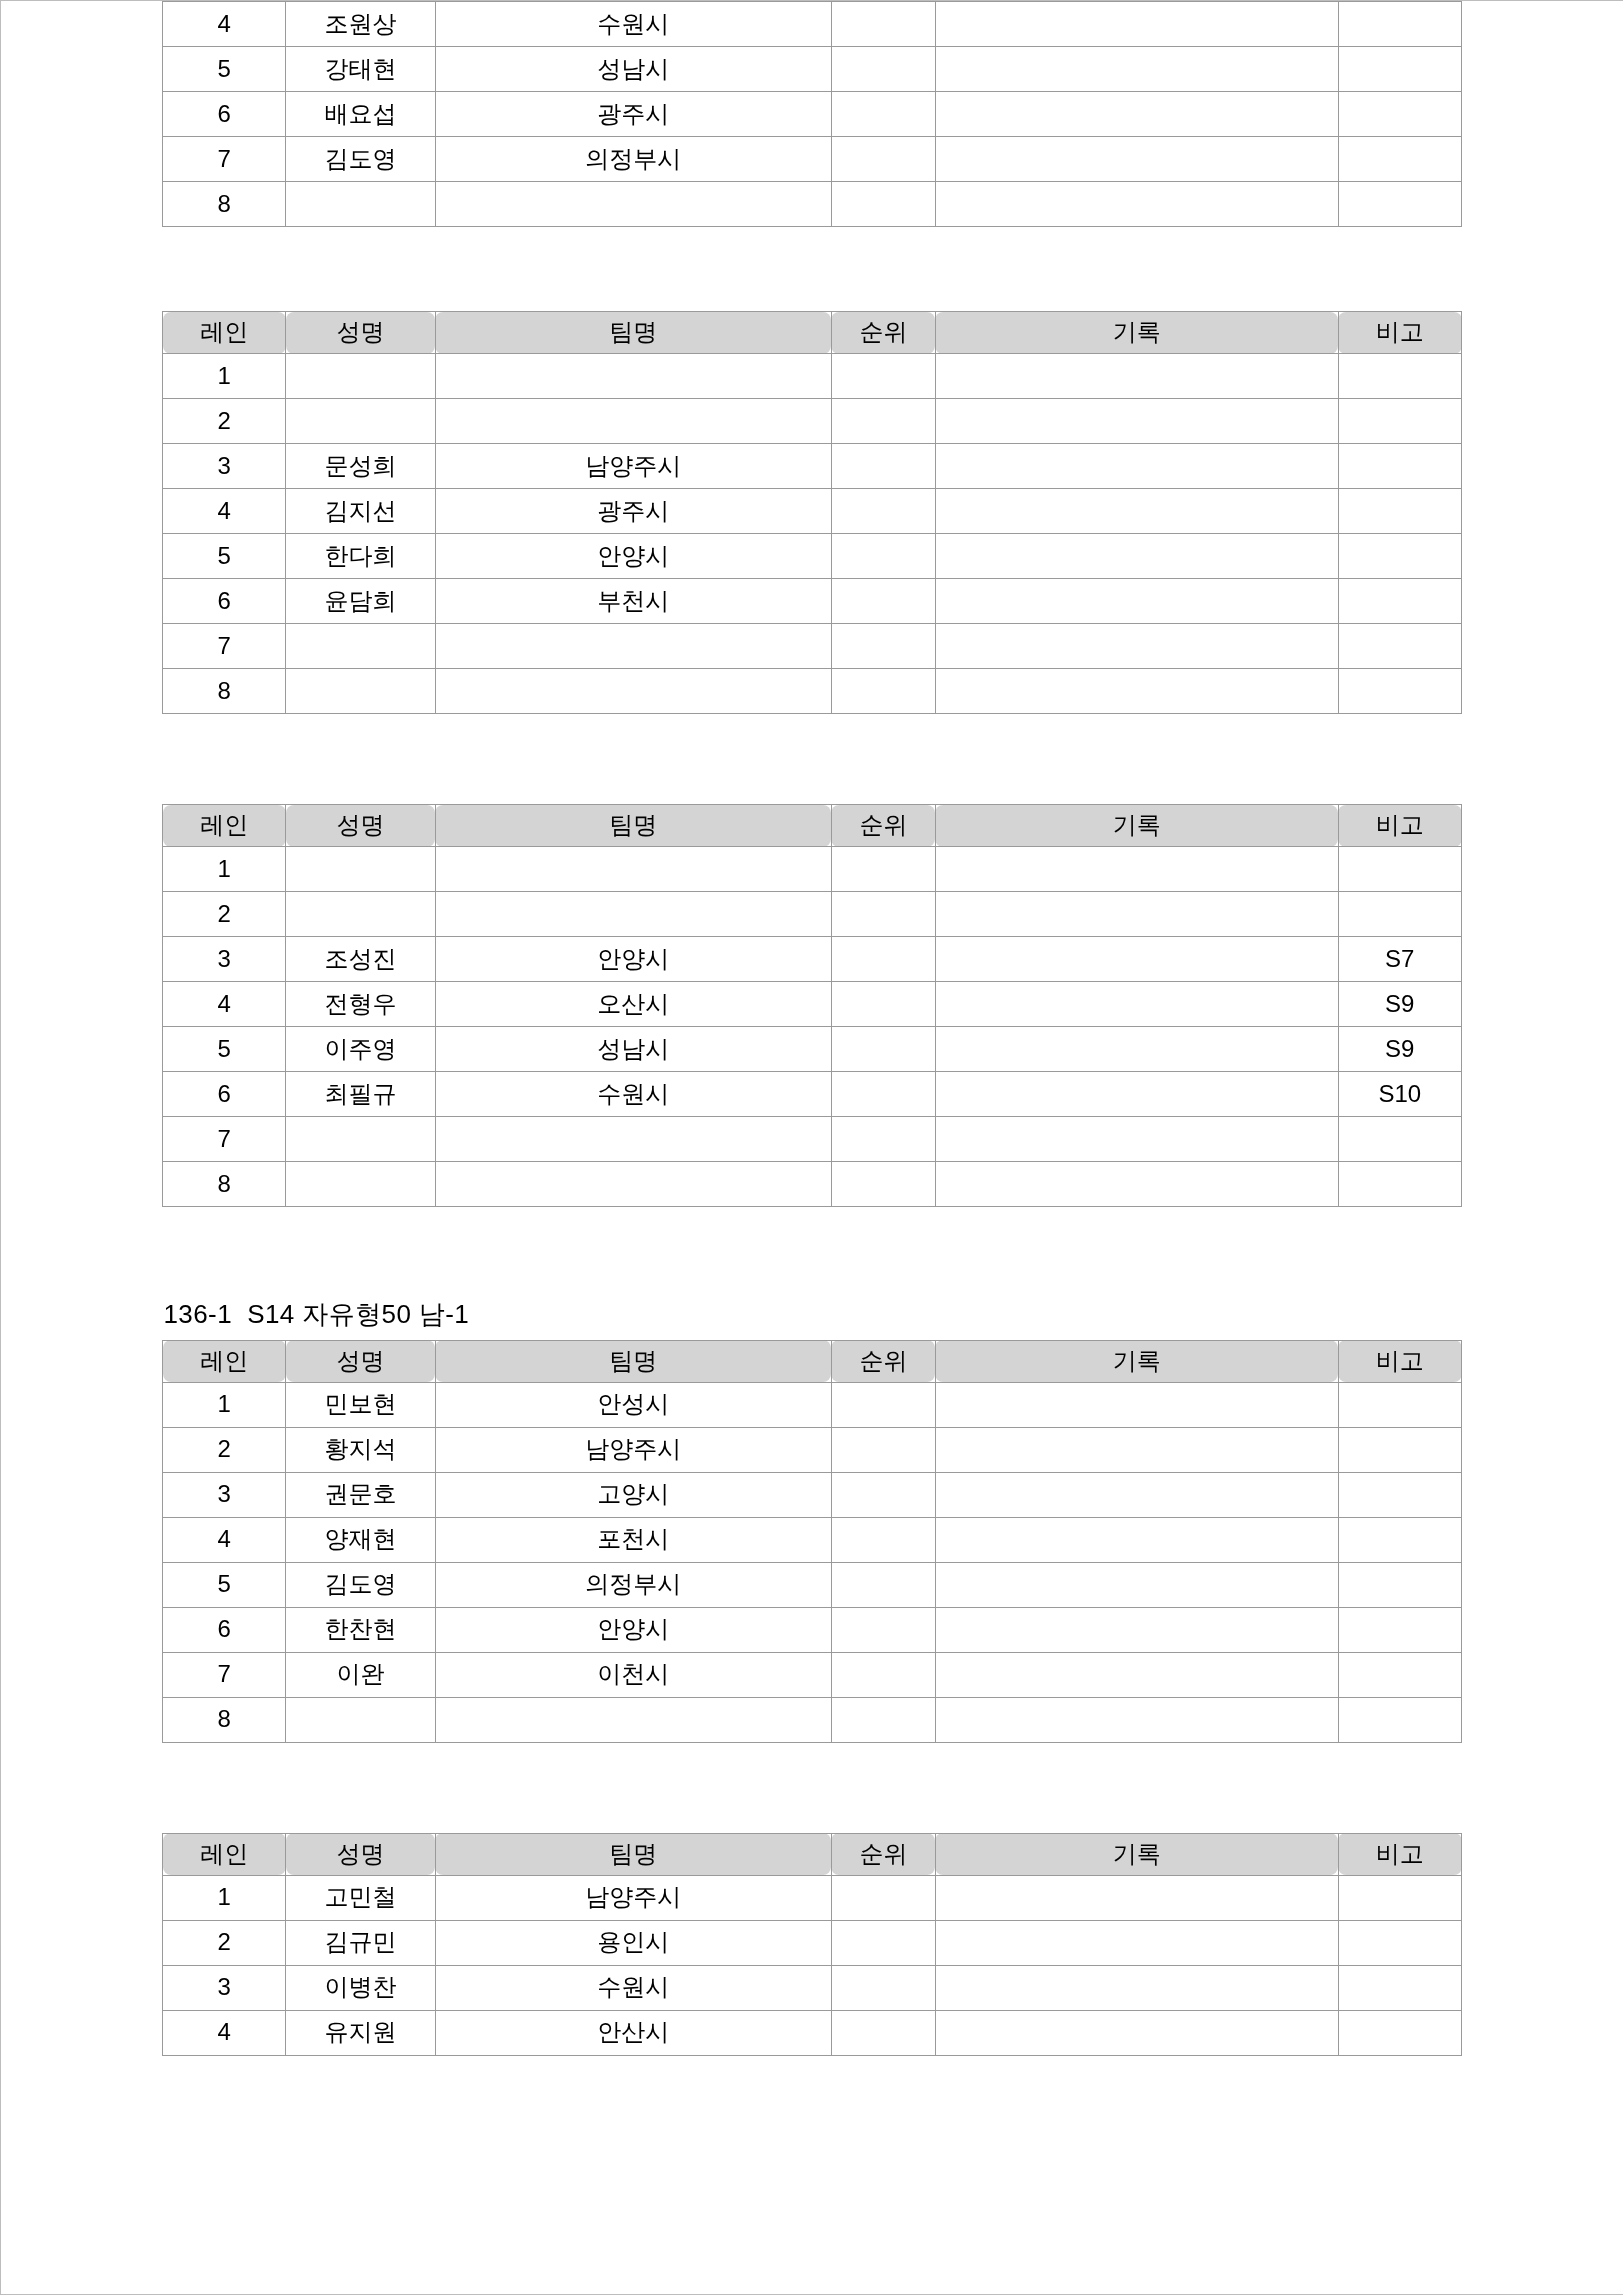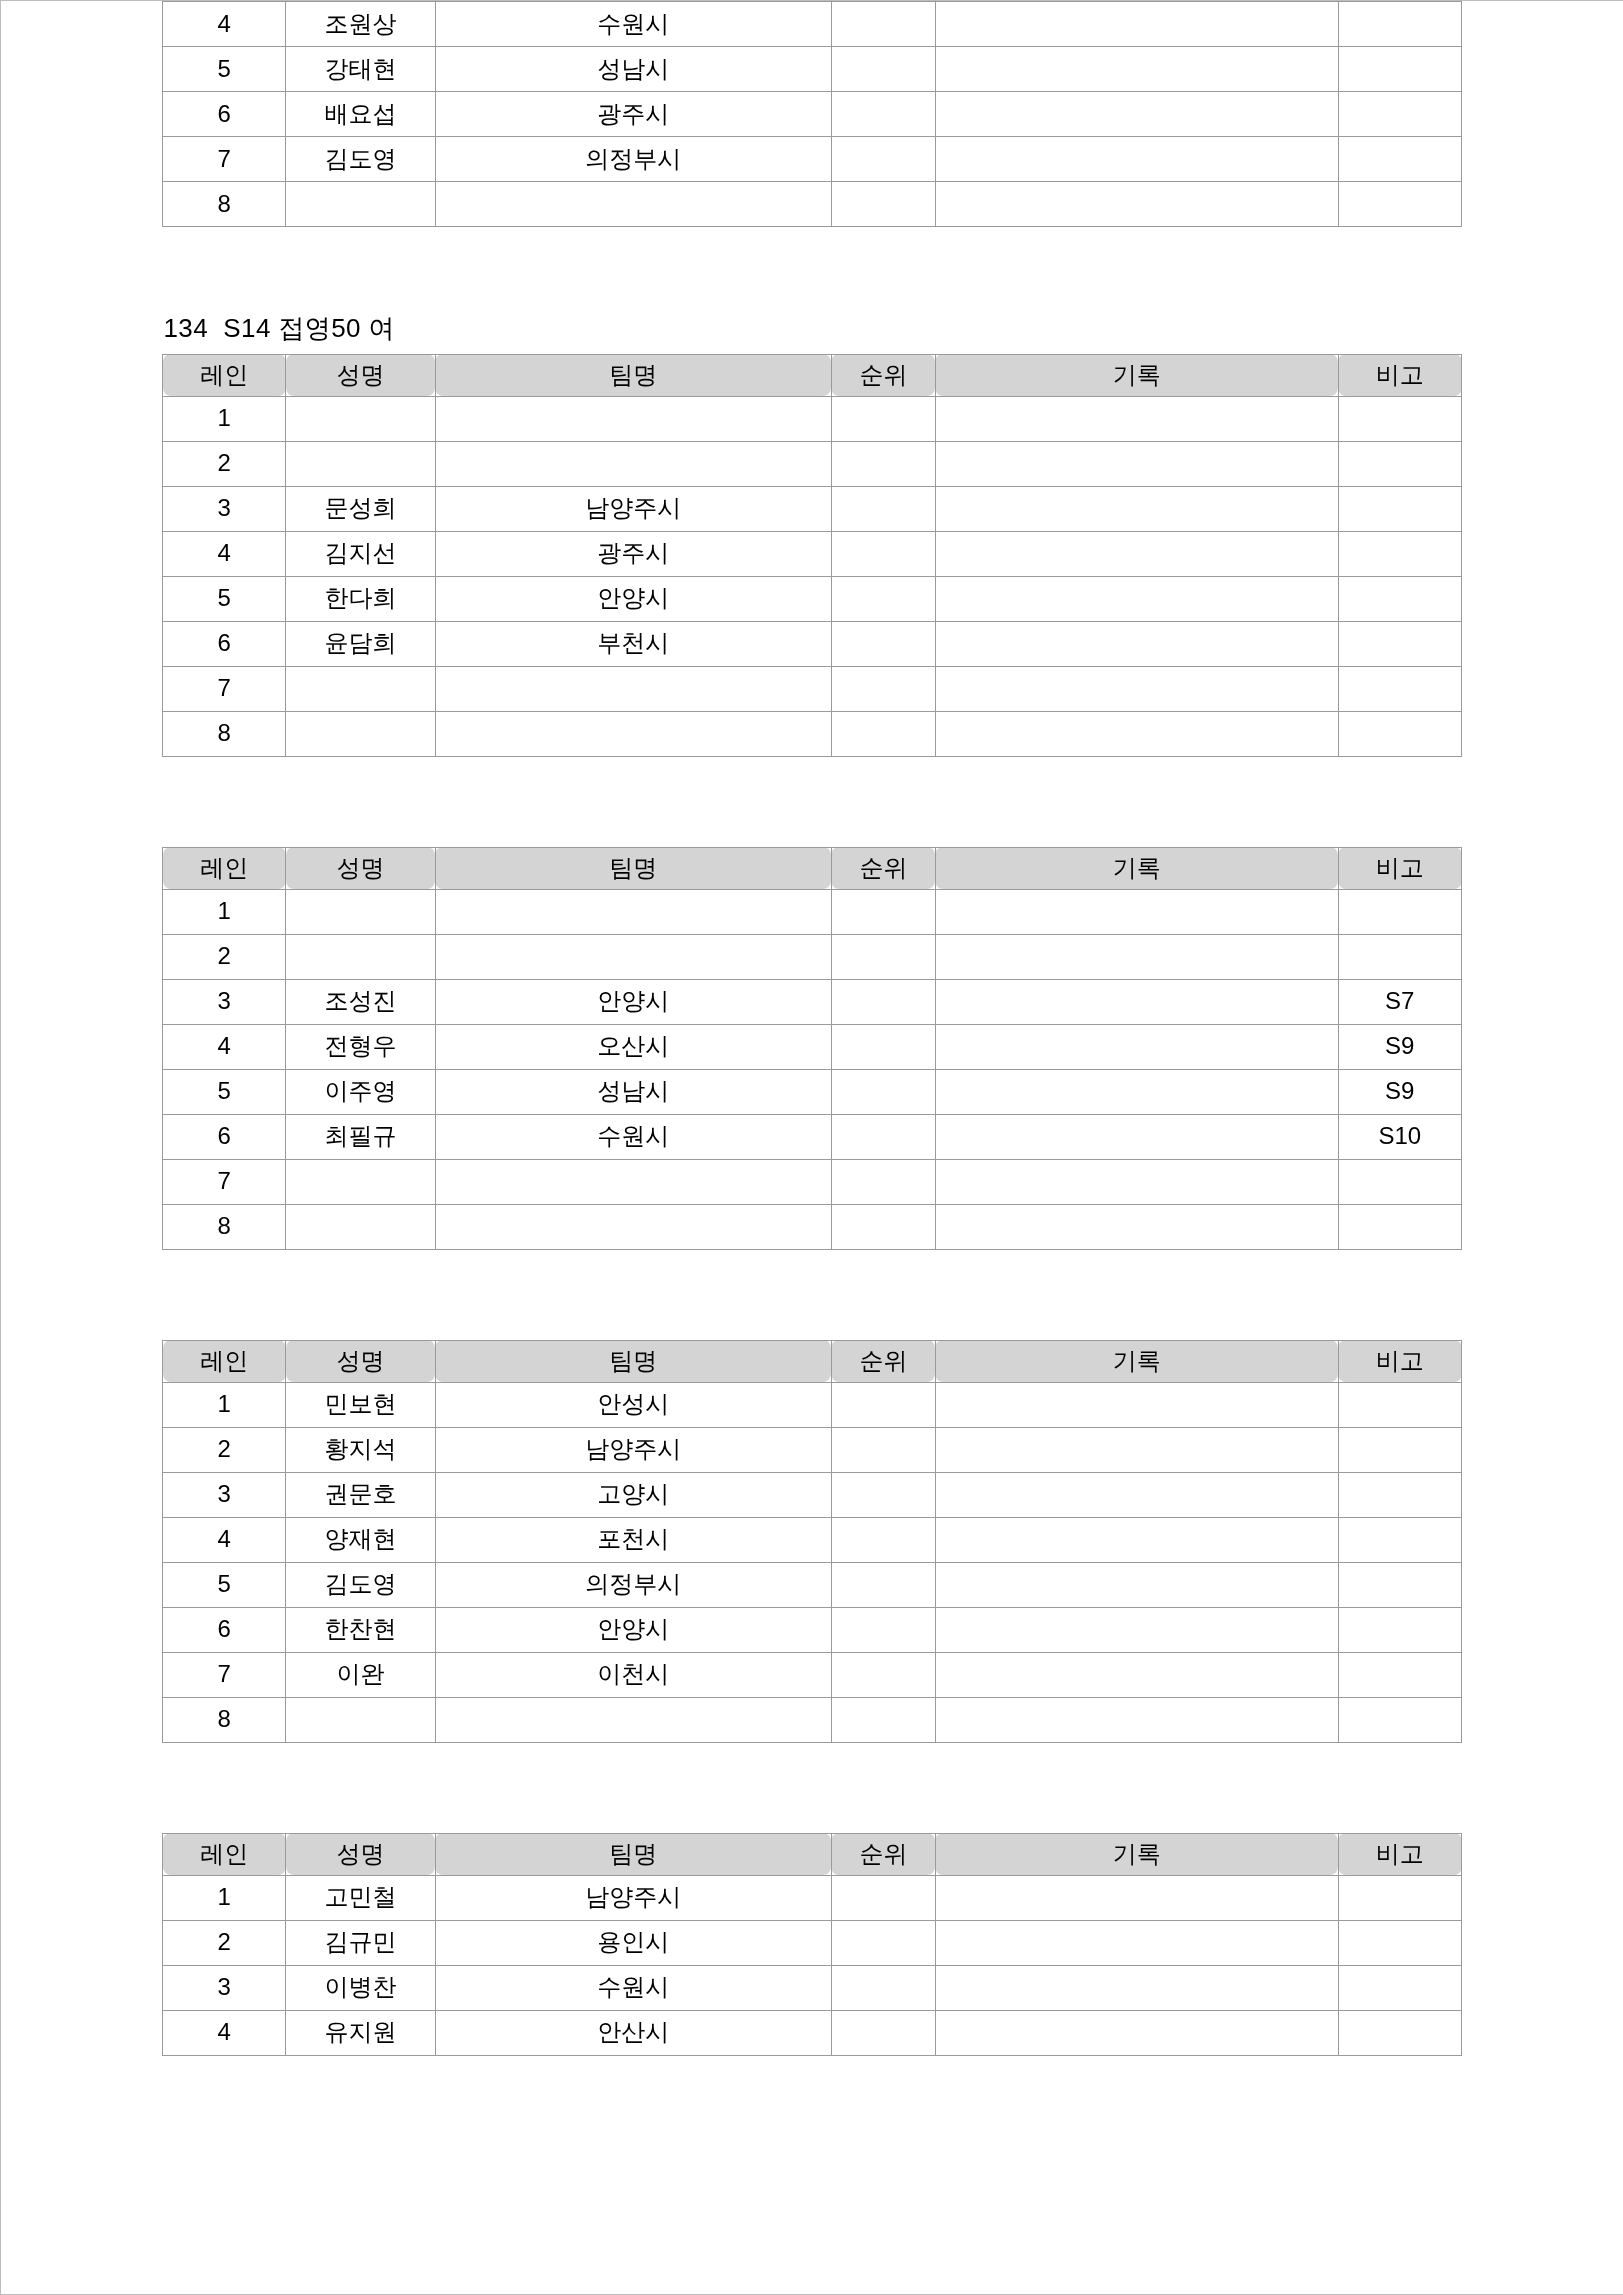--- a/index.html
+++ b/index.html
@@ -123,21 +123,20 @@
             <td></td>
             <td></td>
           </tr>
         </tbody>
       </table>
     </div>
 
     <div class="gap-lg"></div>
 
     <div class="section">
-      <div class="section-title">134  S14 접영50 여</div>
       <table class="event">
         <colgroup>
           <col class="c-lane">
             <col class="c-name">
             <col class="c-team">
           <col class="c-rank">
             <col class="c-record">
             <col class="c-note">
         </colgroup>
         <thead>
@@ -306,20 +305,21 @@
             <td></td>
             <td></td>
           </tr>
         </tbody>
       </table>
     </div>
 
     <div class="gap-xl"></div>
 
     <div class="section">
+      <div class="section-title">136-1  S14 자유형50 남-1</div>
       <table class="event">
         <colgroup>
           <col class="c-lane">
             <col class="c-name">
             <col class="c-team">
           <col class="c-rank">
             <col class="c-record">
             <col class="c-note">
         </colgroup>
         <thead>

